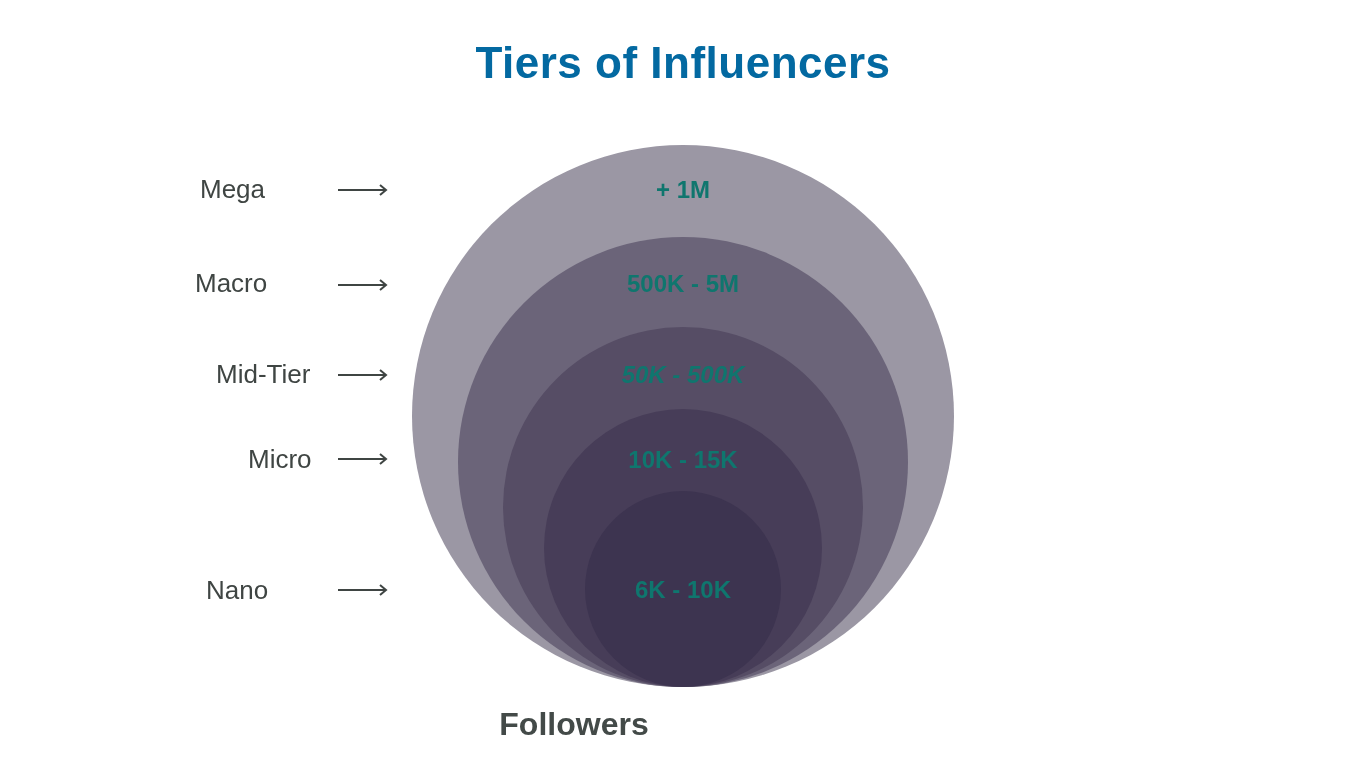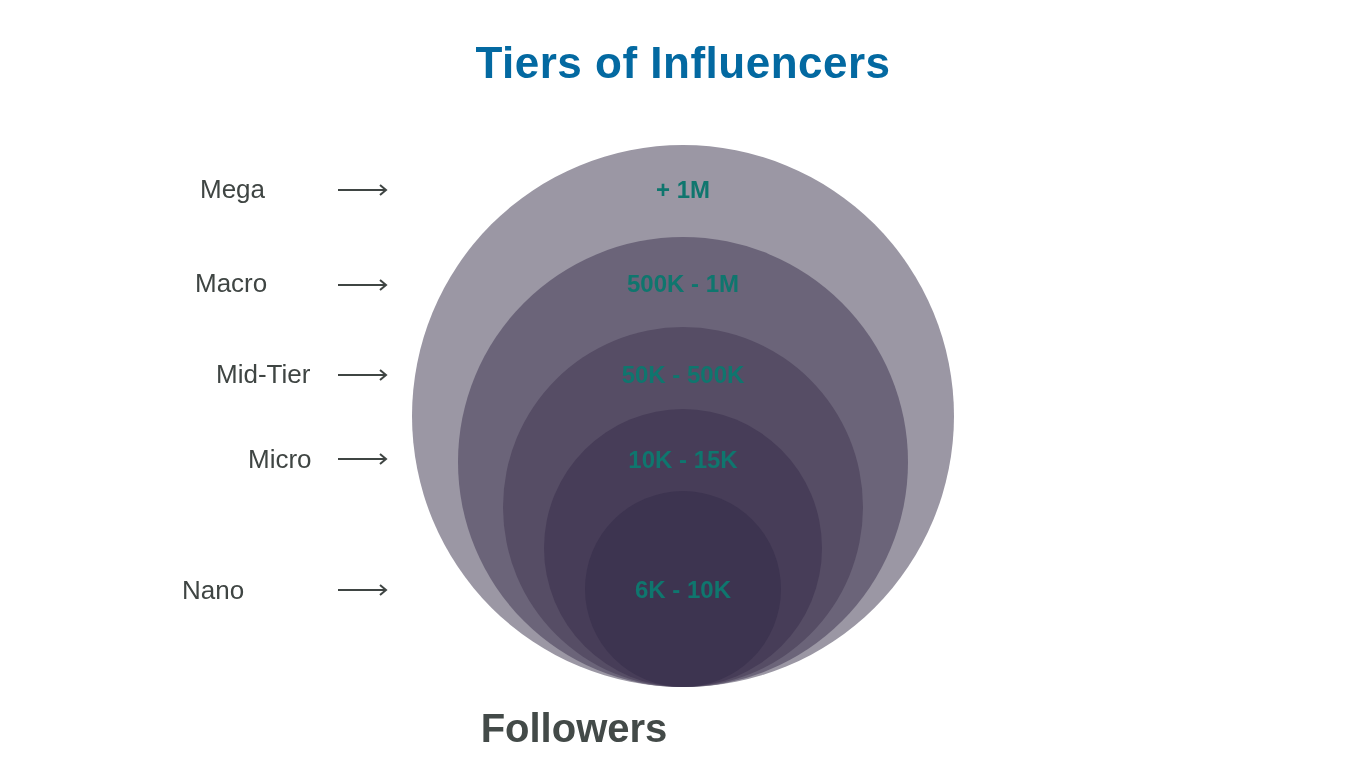--- a/index.html
+++ b/index.html
@@ -2,44 +2,44 @@
 <html><head>
 <meta charset="utf-8">
 <style>
   html, body { margin:0; padding:0; }
   body { width:1366px; height:768px; background:#ffffff; position:relative; overflow:hidden; font-family:"Liberation Sans", sans-serif; }
   .title { position:absolute; left:0; width:1366px; top:38px; text-align:center; font-size:44px; font-weight:bold; color:#0369a1; letter-spacing:0.5px; }
   .circle { position:absolute; border-radius:50%; }
   .tier-label { position:absolute; font-size:26px; font-weight:normal; color:#3f4543; }
   .arrow { position:absolute; width:50px; height:14px; }
   .range { position:absolute; left:483px; width:400px; text-align:center; font-size:24px; font-weight:bold; color:#0f766e; }
-  .footer { position:absolute; left:0; width:1148px; top:706px; text-align:center; font-size:40px; font-weight:bold; color:#434a48; }
+  .footer { position:absolute; left:0; width:1148px; top:706px; text-align:center; font-size:32px; font-weight:bold; color:#434a48; }
 </style>
 </head>
 <body>
 
 <div class="title">Tiers of Influencers</div>
 
 <div class="circle" style="left:412px; top:145px; width:542px; height:542px; background:#9b97a4;"></div>
 <div class="circle" style="left:458px; top:237px; width:450px; height:450px; background:#6b6479;"></div>
 <div class="circle" style="left:503px; top:327px; width:360px; height:360px; background:#564d65;"></div>
 <div class="circle" style="left:544px; top:409px; width:278px; height:278px; background:#473d58;"></div>
 <div class="circle" style="left:585px; top:491px; width:196px; height:196px; background:#3d3450;"></div>
 
 <div class="range" style="top:176px;">+ 1M</div>
-<div class="range" style="top:270px;">500K - 1M</div>
-<div class="range" style="top:361px;">50K - 500K</div>
+<div class="range" style="top:270px;">500K - 5M</div>
+<div class="range" style="top:361px;font-style:italic;">50K - 500K</div>
 <div class="range" style="top:446px;">10K - 15K</div>
 <div class="range" style="top:576px;">6K - 10K</div>
 
 <div class="tier-label" style="left:200px; top:174px;">Mega</div>
 <div class="tier-label" style="left:195px; top:268px;">Macro</div>
 <div class="tier-label" style="left:216px; top:359px;">Mid-Tier</div>
 <div class="tier-label" style="left:200px; top:444px;margin-left:48px;">Micro</div>
-<div class="tier-label" style="left:182px; top:575px;">Nano</div>
+<div class="tier-label" style="left:206px; top:575px;">Nano</div>
 
 <svg class="arrow" style="left:338px; top:183px;" viewBox="0 0 50 14">
     <line x1="0" y1="7" x2="48" y2="7" stroke="#3f4543" stroke-width="2"></line>
     <polyline points="42,2 48,7 42,12" fill="none" stroke="#3f4543" stroke-width="2"></polyline>
   </svg>
 <svg class="arrow" style="left:338px; top:278px;" viewBox="0 0 50 14">
     <line x1="0" y1="7" x2="48" y2="7" stroke="#3f4543" stroke-width="2"></line>
     <polyline points="42,2 48,7 42,12" fill="none" stroke="#3f4543" stroke-width="2"></polyline>
   </svg>
 <svg class="arrow" style="left:338px; top:368px;" viewBox="0 0 50 14">

